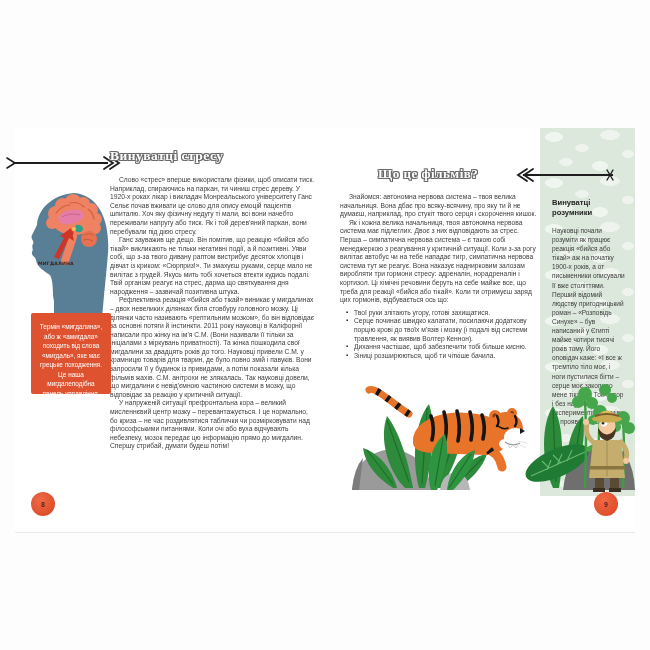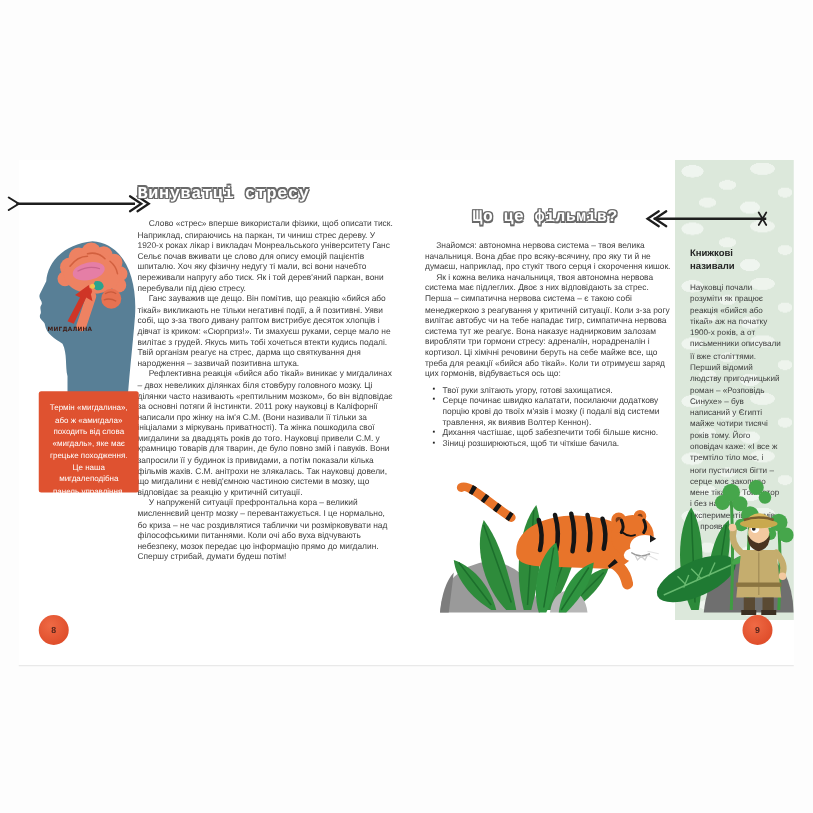--- a/index.html
+++ b/index.html
@@ -5,21 +5,21 @@
   html,body{margin:0;padding:0;}
   body{
     width:650px;height:650px;position:relative;background:#fdfdfd;
     font-family:"Liberation Sans",sans-serif;color:#3d3d3d;
     -webkit-font-smoothing:antialiased;overflow:hidden;
   }
   .spread{position:absolute;left:15px;top:128px;width:620px;height:404px;background:#fff;
     border-bottom:1px solid #e9e9e9;}
   
   .page-title{
-    position:absolute;font-family:Liberation Mono, monospace;font-weight:bold;
+    position:absolute;font-family:Liberation Serif, serif;font-weight:bold;
     color:#ffffff;white-space:nowrap;letter-spacing:.5px;
     text-shadow:-1px 0 #6a6a6a,1px 0 #6a6a6a,0 -1px #6a6a6a,0 1px #6a6a6a,
                 -1px -1px #6a6a6a,1px -1px #6a6a6a,-1px 1px #6a6a6a,1px 1px #6a6a6a;
   }
   .title-left{left:95px;top:20px;font-size:13.5px;}
   .title-right{left:363px;top:38px;font-size:13px;}
   
   .body-col{position:absolute;font-size:6.7px;line-height:8.6px;text-align:left;}
   .body-col p{margin:0;text-indent:9px;}
   .left-col{left:95px;top:48px;width:207px;}
@@ -116,21 +116,21 @@
     <text x="20" y="82" font-size="4.6" font-weight="bold" fill="#40201a" font-family="DejaVu Sans, sans-serif" letter-spacing=".2">МИГДАЛИНА</text>
 
   </svg>
 
   <div class="term-box">Термін «мигдалина», або ж «амигдала» походить від слова «мигдаль», яке має грецьке походження. Це наша мигдалеподібна панель управління.</div>
 
   <div class="page-num page-num-left">8</div>
 
   <div class="sidebar">
     <div class="sidebar-inner">
-      <div class="sidebar-heading">Книжкові називали</div>
+      <div class="sidebar-heading">Винуватці розумники</div>
       <div class="sidebar-text">Науковці почали розуміти як працює реакція «бийся або тікай» аж на початку 1900-х років, а от письменники описували її вже століттями. Перший відомий людству пригодницький роман – «Розповідь Синухе» – був написаний у Єгипті майже чотири тисячі років тому. Його оповідач каже: «І все ж тремтіло тіло моє, і ноги пустилися бігти – серце моє закопило мене тікати». Той автор і без наукових експериментів розумів, як проявляється стрес.</div>
     </div>
   </div>
 
   <div class="page-title title-right">Що це фільмів?</div>
 
   <svg class="arrow-right" width="102" height="16" viewBox="0 0 102 16">
     <path d="M12,2 L3,8 L12,14" fill="none" stroke="#1e1e1e" stroke-width="1.8" stroke-linecap="round"></path>
     <path d="M18,2 L9,8 L18,14" fill="none" stroke="#1e1e1e" stroke-width="1.8" stroke-linecap="round"></path>
     <line x1="8" y1="8" x2="98" y2="8" stroke="#1e1e1e" stroke-width="2"></line>

